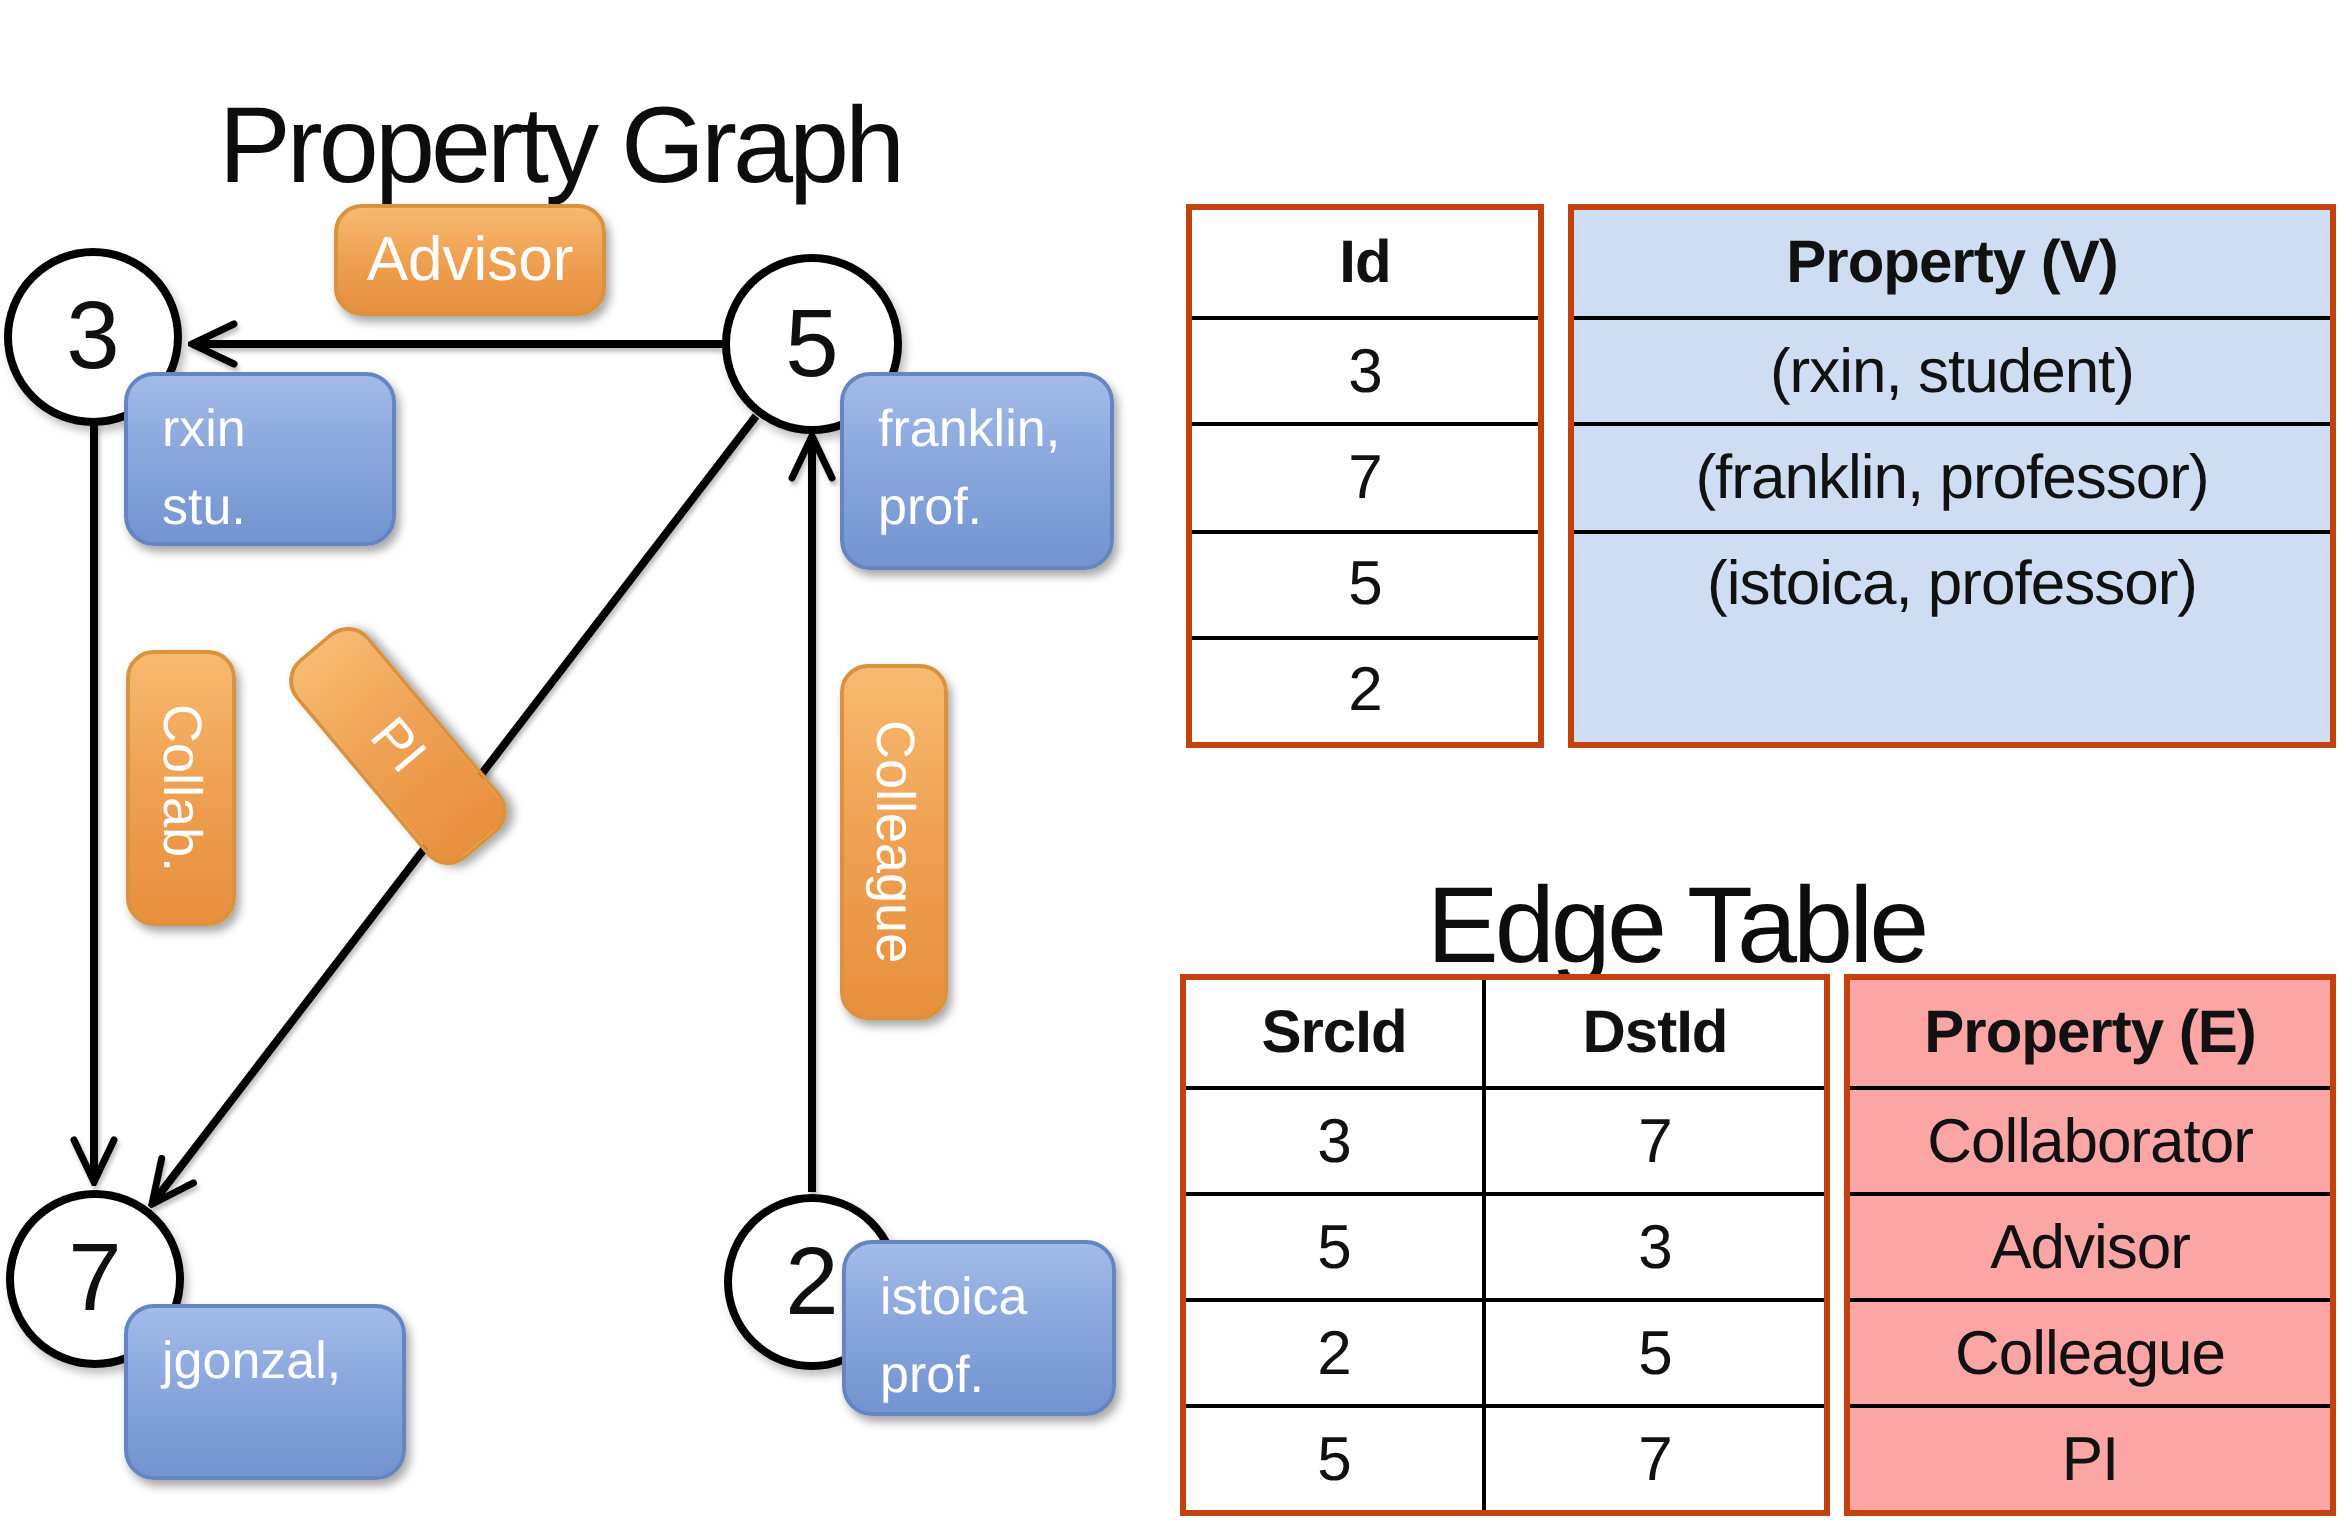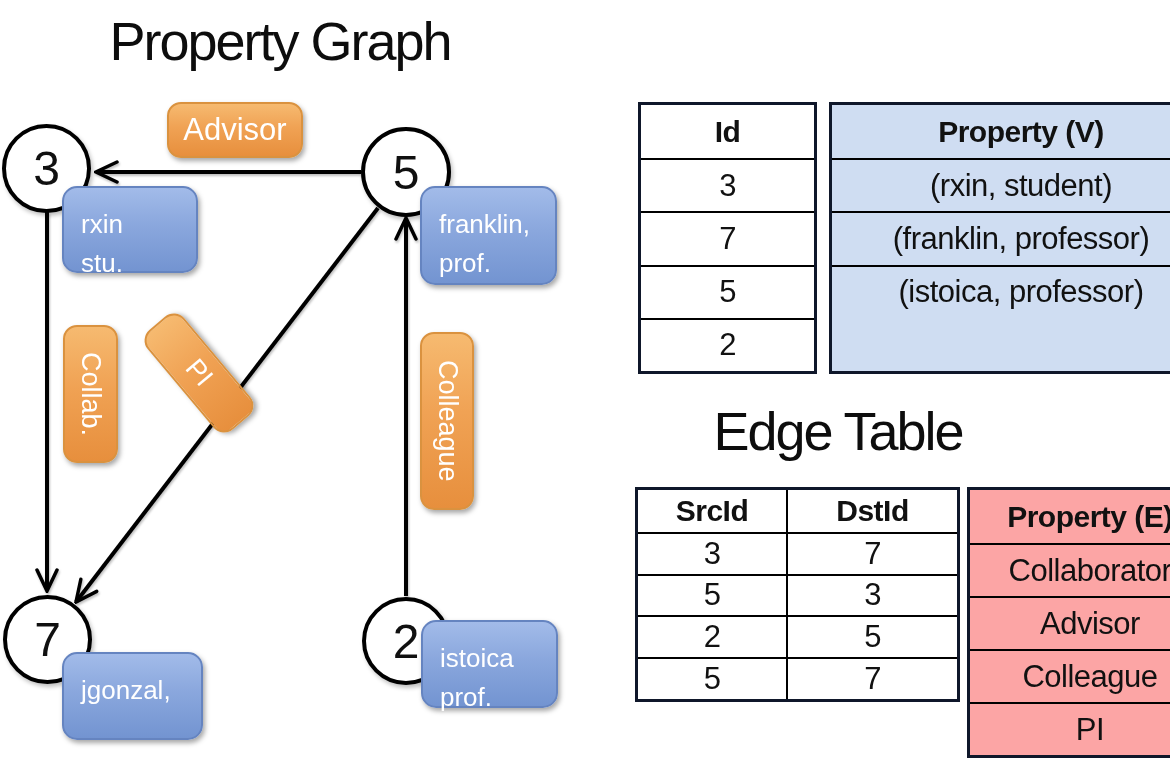--- a/index.html
+++ b/index.html
@@ -3,51 +3,51 @@
 <meta charset="utf-8">
 <style>
   html,body{margin:0;padding:0;background:#fff;}
   #stage{
     position:relative;width:1170px;height:760px;background:#ffffff;
     font-family:"Liberation Sans","DejaVu Sans",sans-serif;overflow:hidden;color:#111;
   }
   .abs{position:absolute;}
   .title{
     font-size:54px;letter-spacing:-2px;color:#0d0d0d;white-space:nowrap;
-    transform:translateX(-50%);line-height:1.1;font-weight:400;
+    transform:translateX(-50%);line-height:1.1;font-weight:400;margin-top:32px;
   }
   
   .node{
     border:4px solid #000;border-radius:50%;background:#fff;
     display:flex;align-items:center;justify-content:center;
     font-size:48px;color:#101010;box-sizing:border-box;
     box-shadow:2px 3px 4px rgba(0,0,0,0.25);
   }
   
   .chip{
     border-radius:15px;color:#fff;font-size:26px;line-height:39px;
-    padding:17px 6px 0 17px;box-sizing:border-box;
+    padding:7px 6px 0 17px;box-sizing:border-box;
     background:linear-gradient(180deg,#a2bbe9 0%,#8aa7dd 45%,#7394d1 100%);
     border:2px solid #6584c0;
     box-shadow:2px 3px 5px rgba(0,0,0,0.35);
   }
   
   .olabel{
     border-radius:14px;color:#fff;box-sizing:border-box;
     background:linear-gradient(180deg,#f6ba70 0%,#f0a254 45%,#e78f3d 100%);
     border:2px solid #da923f;
     box-shadow:2px 3px 5px rgba(0,0,0,0.35);
     display:flex;align-items:center;justify-content:center;
     font-size:31px;
   }
   .vtext{writing-mode:vertical-rl;font-size:27px;}
   
   .tblbox{
-    border:3px solid #0f172a;box-sizing:border-box;background:#fff;
-    display:grid;grid-template-rows:repeat(5,1fr);margin-left:45px;
+    border:3px solid #c2410c;box-sizing:border-box;background:#fff;
+    display:grid;grid-template-rows:repeat(5,1fr);
   }
   .trow{
     display:flex;align-items:center;justify-content:center;
     font-size:31px;letter-spacing:-0.5px;border-top:2px solid #000;
   }
   .trow:first-child{border-top:none;}
   .hdr{font-weight:bold;font-size:30px;letter-spacing:-0.5px;}
   .erow{display:flex;border-top:2px solid #000;align-items:stretch;}
   .erow:first-child{border-top:none;}
   .c1{width:150px;border-right:2px solid #000;box-sizing:border-box;
@@ -126,21 +126,21 @@
     <div class="trow">5</div>
     <div class="trow">2</div>
   </div>
   <div class="abs tblbox" style="left:784px;top:102px;width:384px;height:272px;background:#cfddf2;">
     <div class="trow hdr">Property (V)</div>
     <div class="trow">(rxin, student)</div>
     <div class="trow">(franklin, professor)</div>
     <div class="trow">(istoica, professor)</div>
   </div>
 
-  <div class="abs tblbox" style="left:590px;top:487px;width:325px;height:215px;">
+  <div class="abs tblbox" style="left:590px;top:487px;width:325px;height:271px;">
     <div class="erow">
       <div class="c1 hdr">SrcId</div>
       <div class="c2 hdr">DstId</div>
     </div>
     <div class="erow">
       <div class="c1 trow" style="border-top:none;">3</div>
       <div class="c2 trow" style="border-top:none;">7</div>
     </div>
     <div class="erow">
       <div class="c1 trow" style="border-top:none;">5</div>

